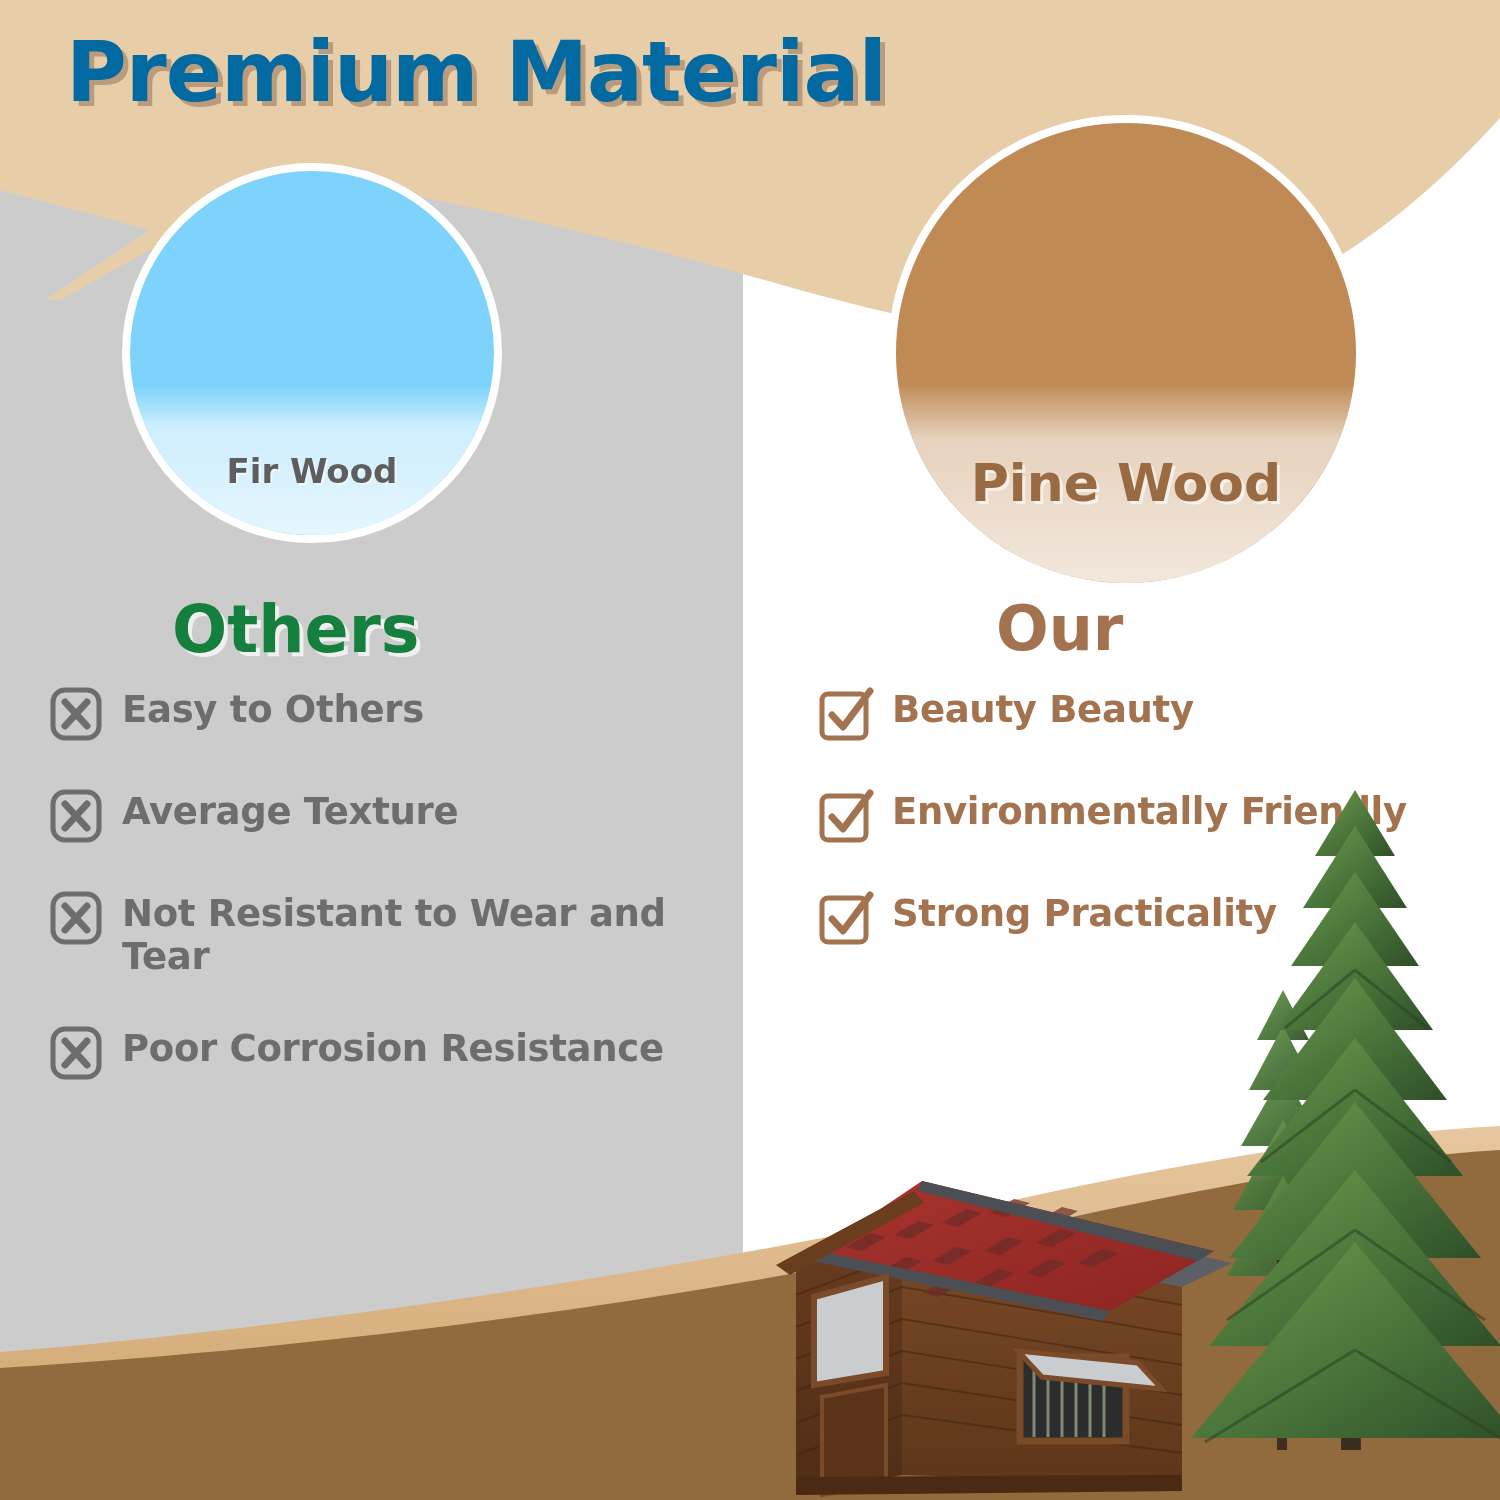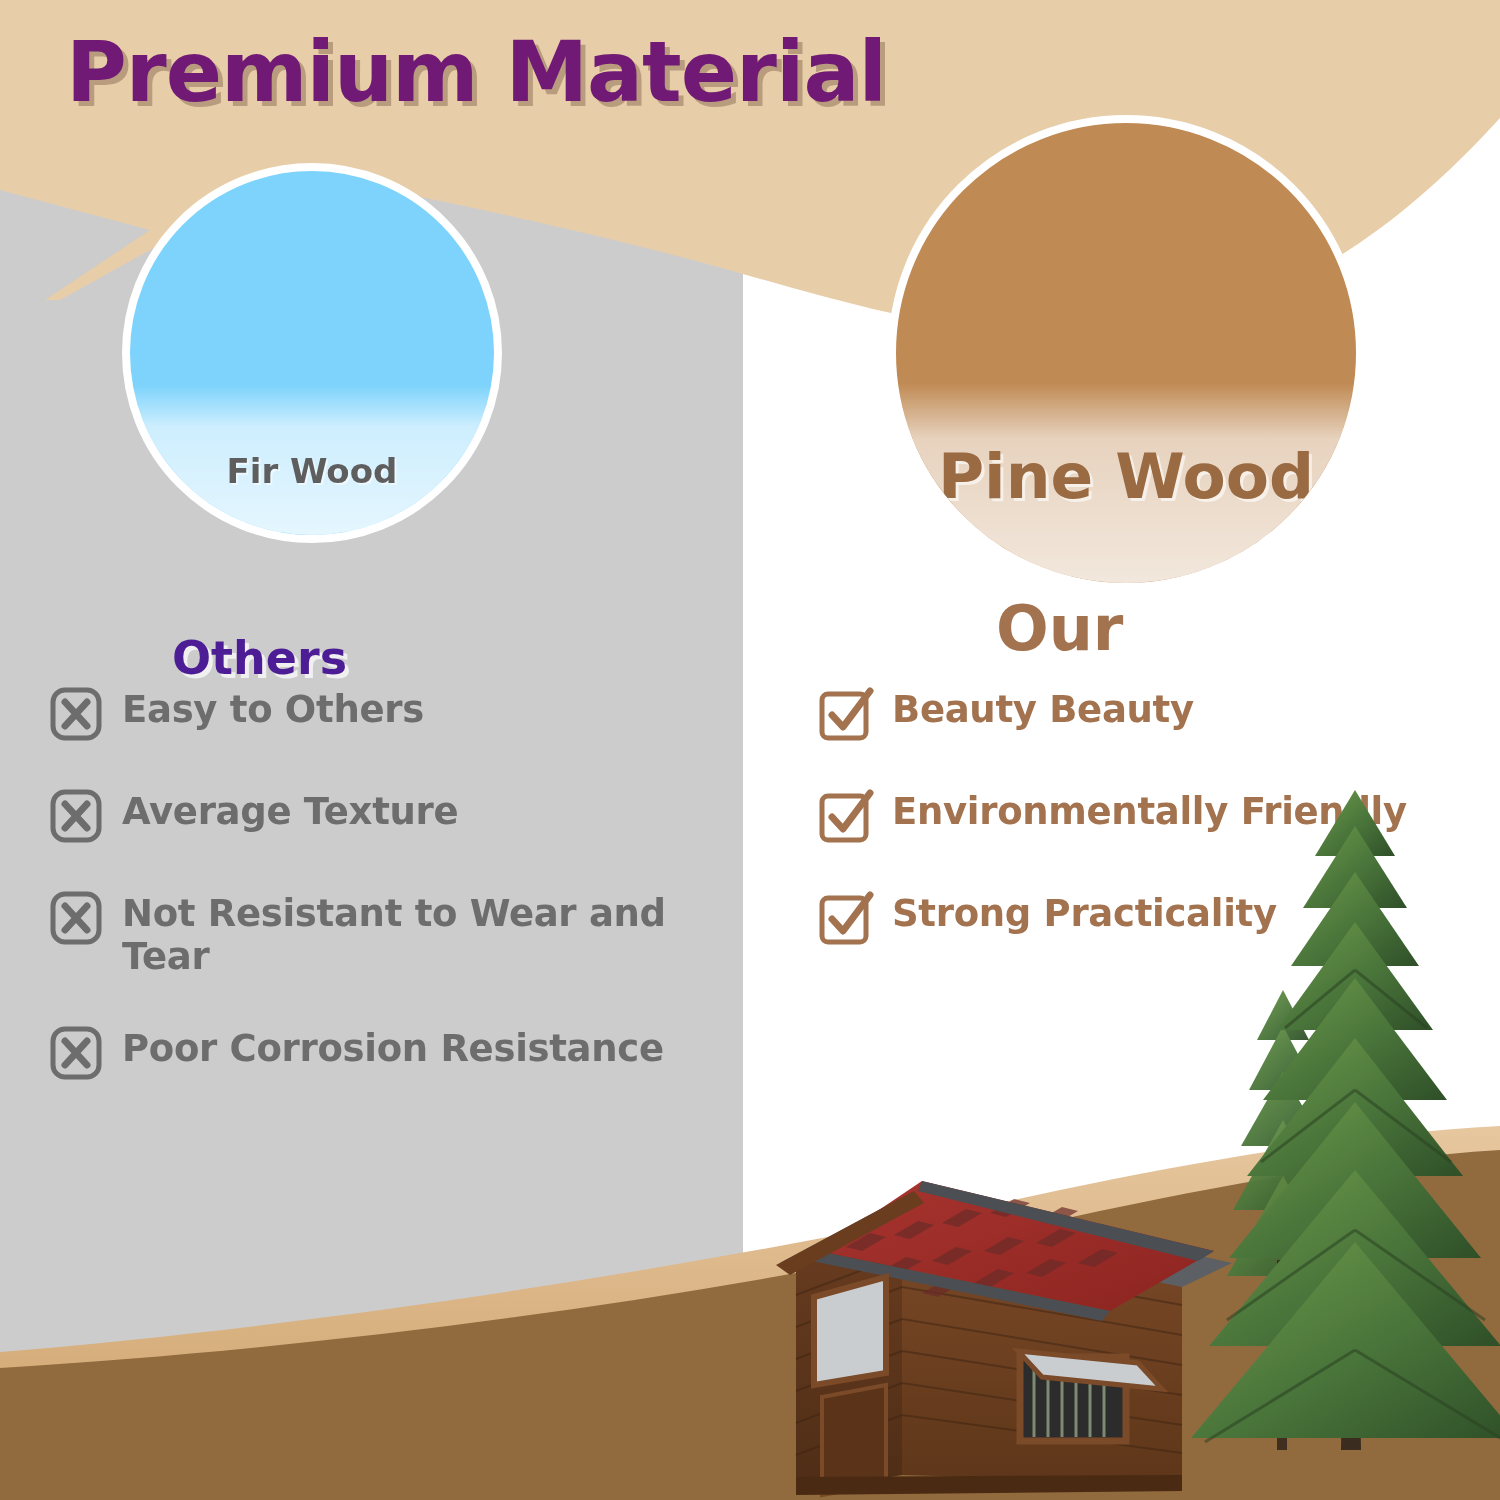--- a/index.html
+++ b/index.html
@@ -16,21 +16,21 @@
   .bg-svg{position:absolute;left:0;top:0;width:1500px;height:1500px;}
 
   
   .title{
     position:absolute;
     left:66px; top:24px;
     font-family:"DejaVu Sans", sans-serif;
     font-size:83px;
     font-weight:700;
     letter-spacing:-1px;
-    color:#701a75;
+    color:#0369a1;
     text-shadow:5px 5px 0 rgba(90,58,36,.33);
     white-space:nowrap;
     z-index:6;
   }
 
   
   .circle{
     position:absolute;
     border-radius:50%;
     overflow:hidden;
@@ -65,39 +65,38 @@
     text-shadow:2px 2px 0 rgba(255,255,255,.55);
   }
   
   #pine-circle{
     left:888px; top:115px; width:476px; height:476px;
     border:8px solid #ffffff;
     background:#c08a54;
   }
   #pine-circle .circle-label{
     bottom:70px;
-    font-size:63px;
+    font-size:52px;
     color:#9a6b42;
     text-shadow:3px 3px 0 rgba(255,255,255,.6);
   }
 
   
   .col-heading{
     position:absolute;
     font-family:"DejaVu Sans", sans-serif;
     font-weight:700;
     white-space:nowrap;
     z-index:6;
   }
   #others-heading{
     left:172px; top:592px;
-    font-size:46px;
-    color:#4c1d95;
+    font-size:65px;
+    color:#15803d;
     text-shadow:4px 4px 0 rgba(255,255,255,.70);
-    margin-top:39px;
   }
   #our-heading{
     left:996px; top:592px;
     font-size:62px;
     color:#a3724e;
     text-shadow:4px 4px 0 rgba(255,255,255,.75);
   }
 
   
   .feature-list{position:absolute;z-index:6;}

